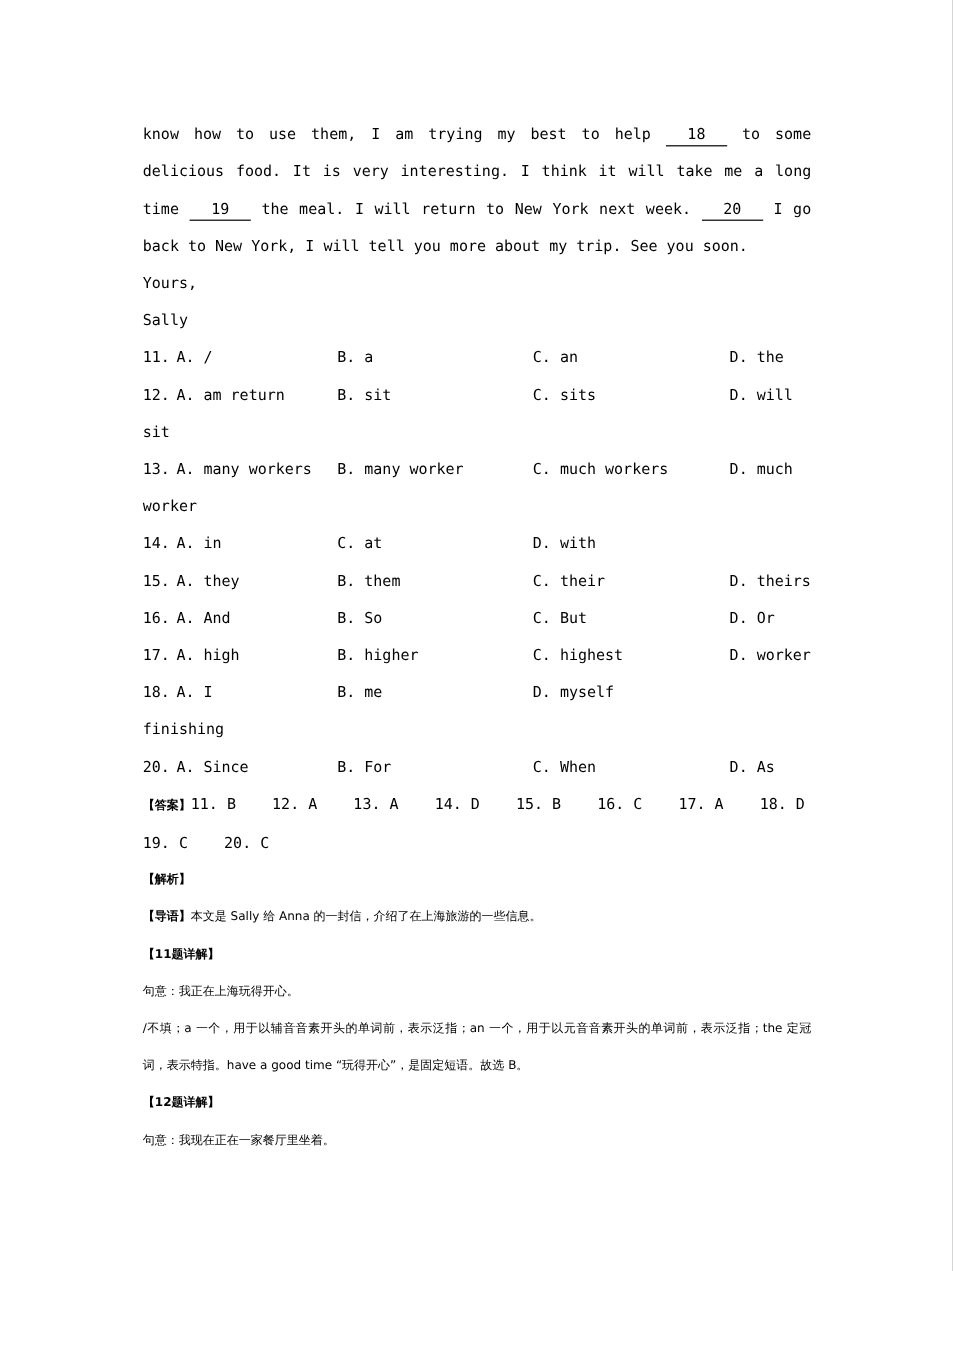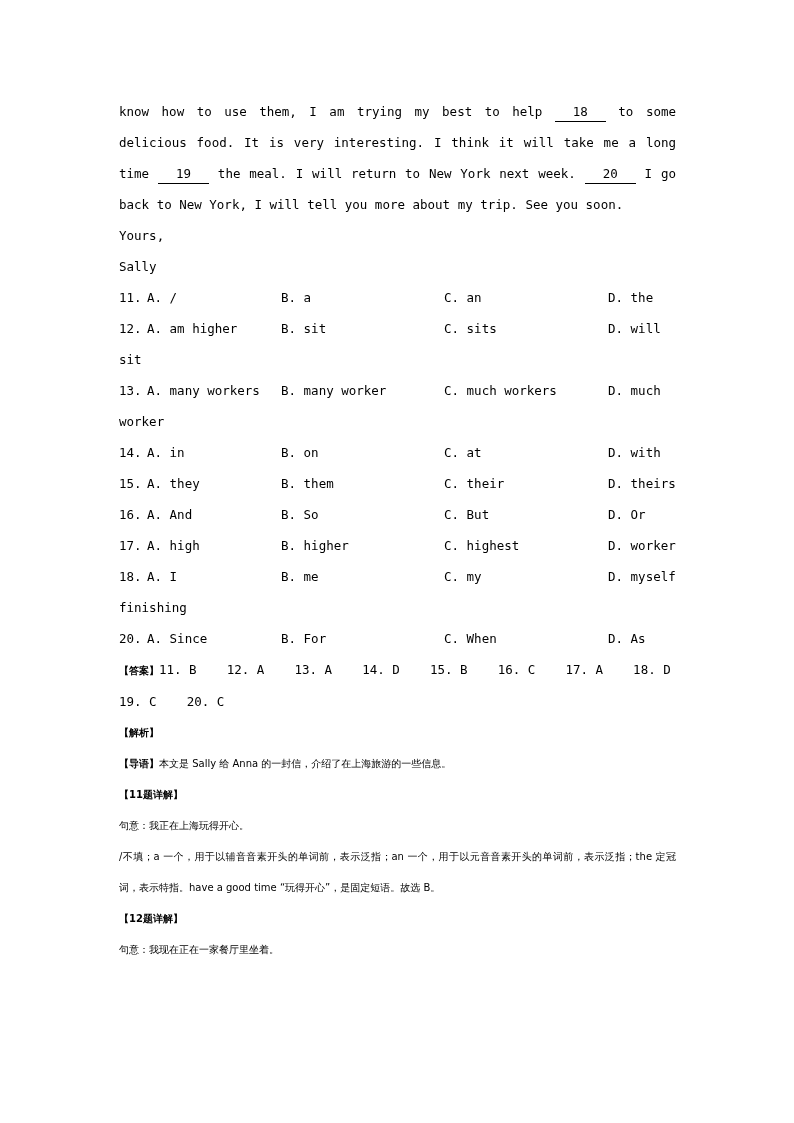--- a/index.html
+++ b/index.html
@@ -48,40 +48,39 @@
   <div class="qrow">
     <span>11.</span>
     <span>A. /</span>
     <span>B. a</span>
     <span>C. an</span>
     <span>D. the</span>
   </div>
 
   <div class="qrow">
     <span>12.</span>
-    <span>A. am higher</span>
+    <span>A. am return</span>
     <span>B. sit</span>
     <span>C. sits</span>
     <span>D. will</span>
   </div>
   <div class="qwrap">sit</div>
 
   <div class="qrow">
     <span>13.</span>
     <span>A. many workers</span>
     <span>B. many worker</span>
     <span>C. much workers</span>
     <span>D. much</span>
   </div>
   <div class="qwrap">worker</div>
 
   <div class="qrow">
     <span>14.</span>
     <span>A. in</span>
-    <span>B. on</span>
     <span>C. at</span>
     <span>D. with</span>
   </div>
 
   <div class="qrow">
     <span>15.</span>
     <span>A. they</span>
     <span>B. them</span>
     <span>C. their</span>
     <span>D. theirs</span>
@@ -100,21 +99,20 @@
     <span>A. high</span>
     <span>B. higher</span>
     <span>C. highest</span>
     <span>D. worker</span>
   </div>
 
   <div class="qrow">
     <span>18.</span>
     <span>A. I</span>
     <span>B. me</span>
-    <span>C. my</span>
     <span>D. myself</span>
   </div>
 
   <div class="qwrap">finishing</div>
 
   <div class="qrow">
     <span>20.</span>
     <span>A. Since</span>
     <span>B. For</span>
     <span>C. When</span>

